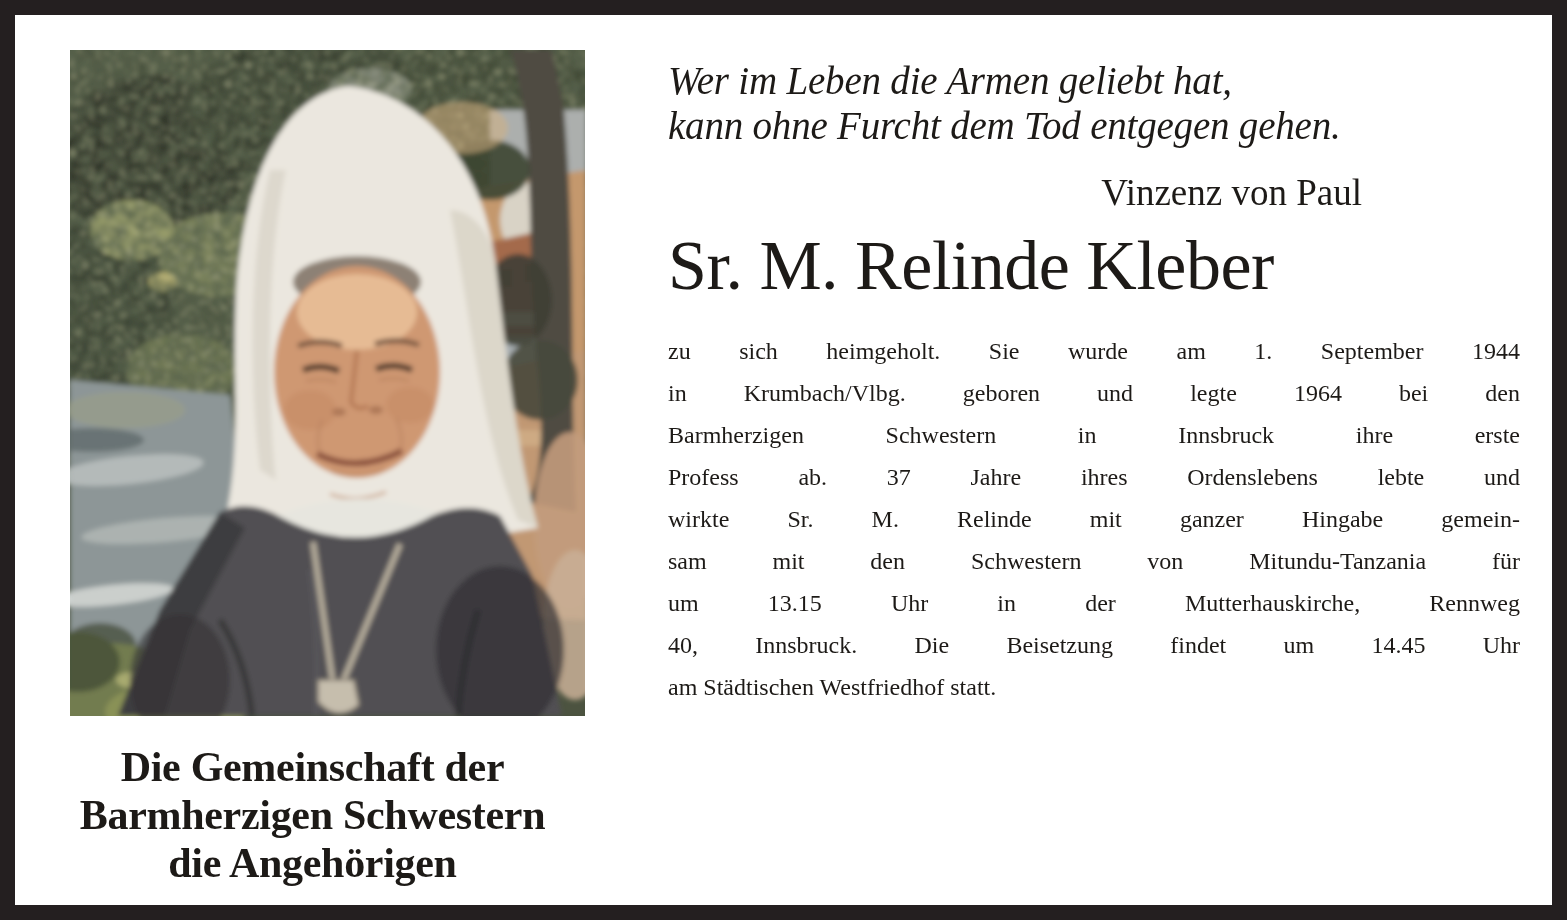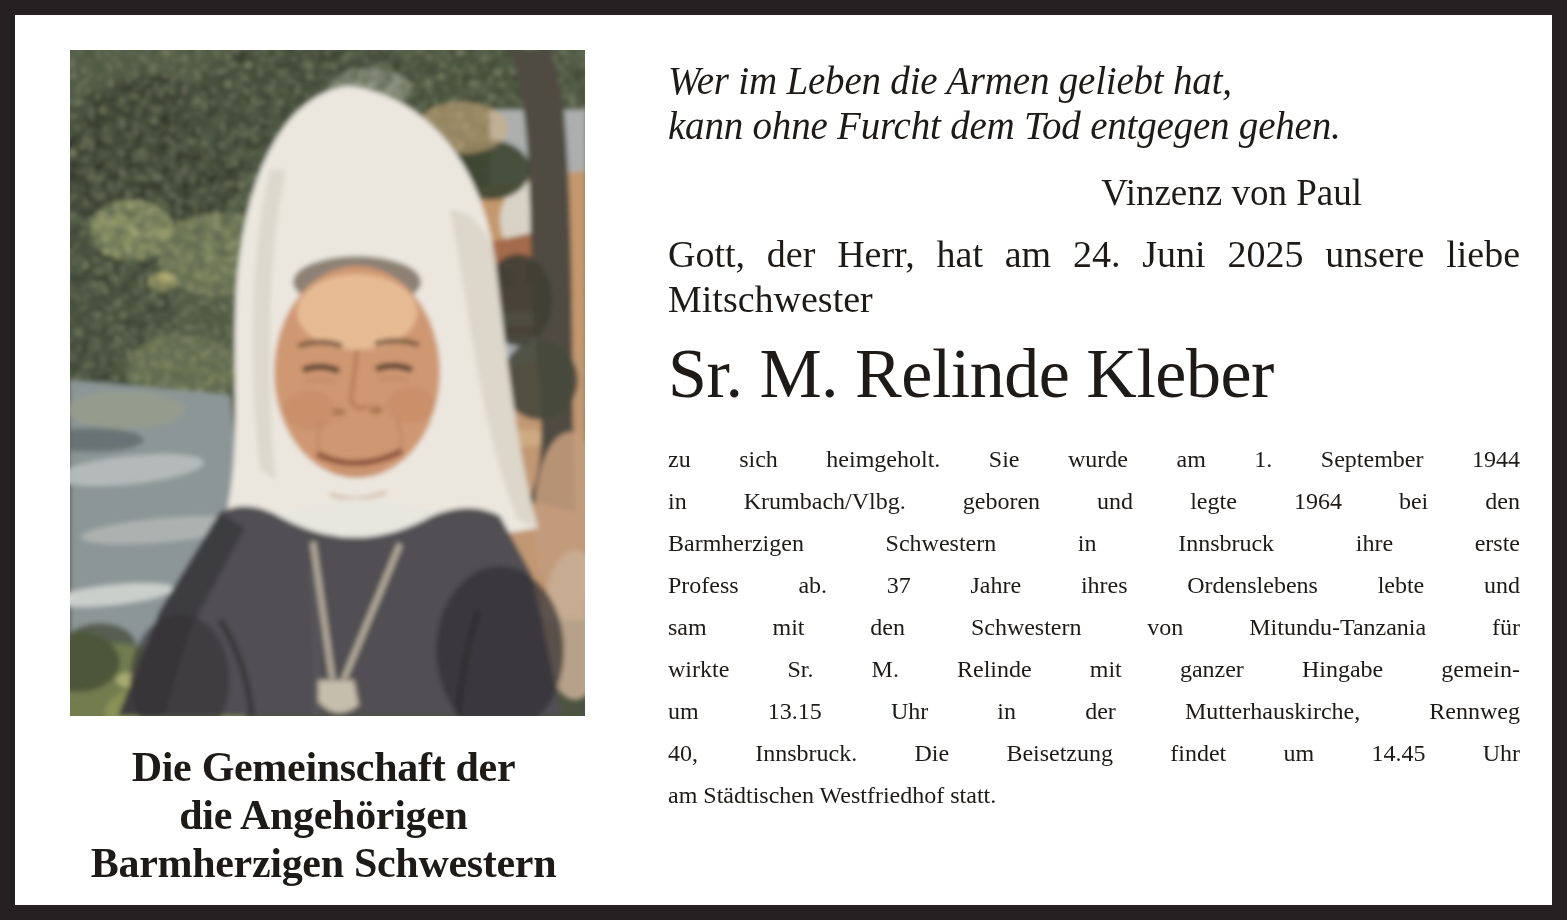--- a/index.html
+++ b/index.html
@@ -7,21 +7,21 @@
   body{width:1567px;height:920px;overflow:hidden;}
   .page{
     position:relative;width:1567px;height:920px;box-sizing:border-box;
     border:15px solid var(--frame,#241f20);background:var(--paper,#ffffff);
     font-family:"Liberation Serif",serif;color:var(--ink,#1d1a17);
   }
   
   .photo-wrap{position:absolute;left:55px;top:35px;width:515px;height:666px;overflow:hidden;background:#49523e;}
   .photo-wrap svg{display:block;width:515px;height:666px;}
   
-  .caption{position:absolute;left:21px;top:728px;width:575px;text-align:center;
+  .caption{position:absolute;left:10px;top:728px;width:575px;text-align:center;
     font-weight:bold;font-size:42px;line-height:48px;letter-spacing:-0.3px;}
   
   .col{position:absolute;left:653px;top:35px;width:852px;overflow:hidden;}
   .quote{font-style:italic;font-size:39px;line-height:45px;padding-top:8px;letter-spacing:-0.2px;}
   .attribution{margin-top:24px;font-size:37px;line-height:42px;text-align:right;padding-right:158px;}
   .intro{margin-top:18px;font-size:38px;line-height:45px;}
   .name{margin-top:14px;font-size:70px;line-height:76px;letter-spacing:-0.5px;white-space:nowrap;}
   .bodytext{margin-top:26px;font-size:24px;line-height:42px;}
   .tline{width:100%;}
   .tline.just{text-align:justify;text-align-last:justify;}
@@ -149,44 +149,40 @@
             <path d="M 248 630 L 284 630 L 289 655 Q 268 673 248 652 Z" fill="#cac2b1" stroke="#8a8274" stroke-width="2"></path>
           </g>
         </g>
         <rect x="0" y="0" width="515" height="666" fill="#8a7a5a" opacity="0.05"></rect>
       </g>
     </svg>
   </div>
 
   <div class="caption">
     <div>Die Gemeinschaft der</div>
+    <div>Barmherzigen Schwestern</div>
     <div>die Angehörigen</div>
-    <div>Barmherzigen Schwestern</div>
   </div>
 
   <div class="col">
     <div class="quote">
       <div>Wer im Leben die Armen geliebt hat,</div>
       <div>kann ohne Furcht dem Tod entgegen gehen.</div>
     </div>
     <div class="attribution">Vinzenz von Paul</div>
 
-    <div class="intro">
-      <div class="tline just">Gott, der Herr, hat am 24. Juni 2025 unsere liebe</div>
-      <div class="tline">Mitschwester</div>
-    </div>
 
     <div class="name">Sr. M. Relinde Kleber</div>
 
     <div class="bodytext">
         <div class="tline just"><span>zu sich heimgeholt. Sie wurde am 1. September 1944</span></div>
         <div class="tline just"><span>in Krumbach/Vlbg. geboren und legte 1964 bei den</span></div>
         <div class="tline just"><span>Barmherzigen Schwestern in Innsbruck ihre erste</span></div>
         <div class="tline just"><span>Profess ab. 37 Jahre ihres Ordenslebens lebte und</span></div>
+        <div class="tline just"><span>wirkte Sr. M. Relinde mit ganzer Hingabe gemein-</span></div>
         <div class="tline just"><span>sam mit den Schwestern von Mitundu-Tanzania für</span></div>
-        <div class="tline just"><span>wirkte Sr. M. Relinde mit ganzer Hingabe gemein-</span></div>
         <div class="tline just"><span>um 13.15 Uhr in der Mutterhauskirche, Rennweg</span></div>
         <div class="tline just"><span>40, Innsbruck. Die Beisetzung findet um 14.45 Uhr</span></div>
         <div class="tline"><span>am Städtischen Westfriedhof statt.</span></div>
       </div>
   </div>
 
 </div>
 
 </body></html>

